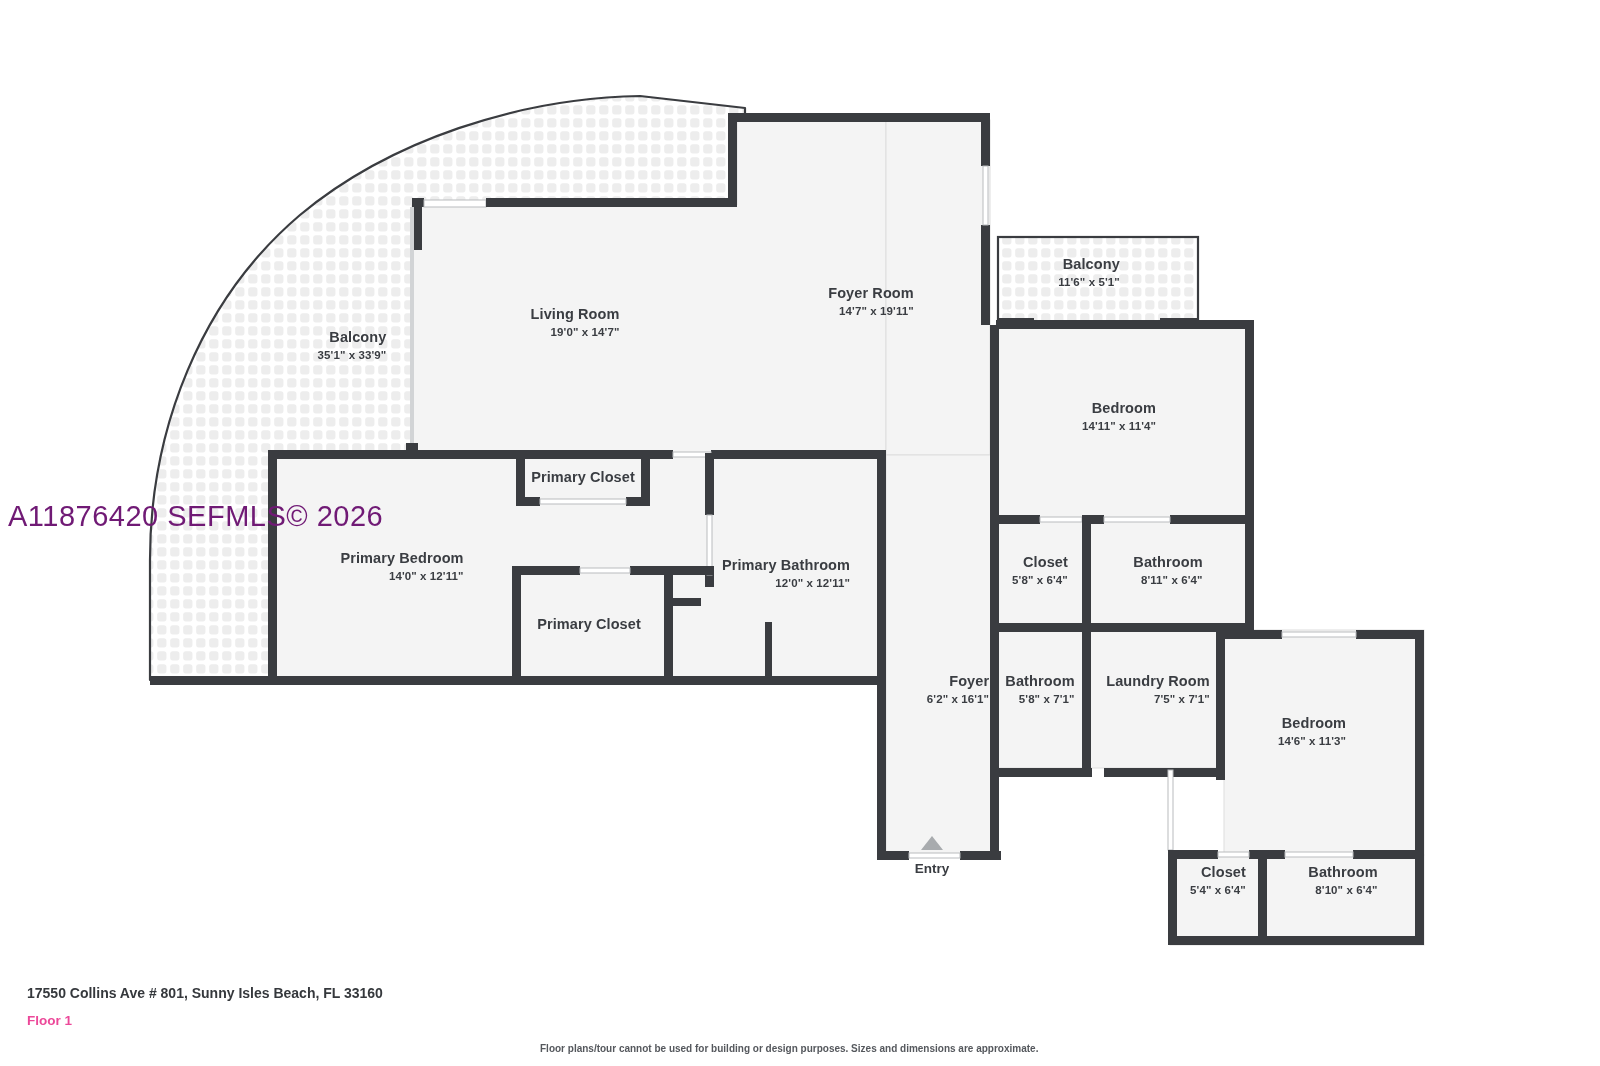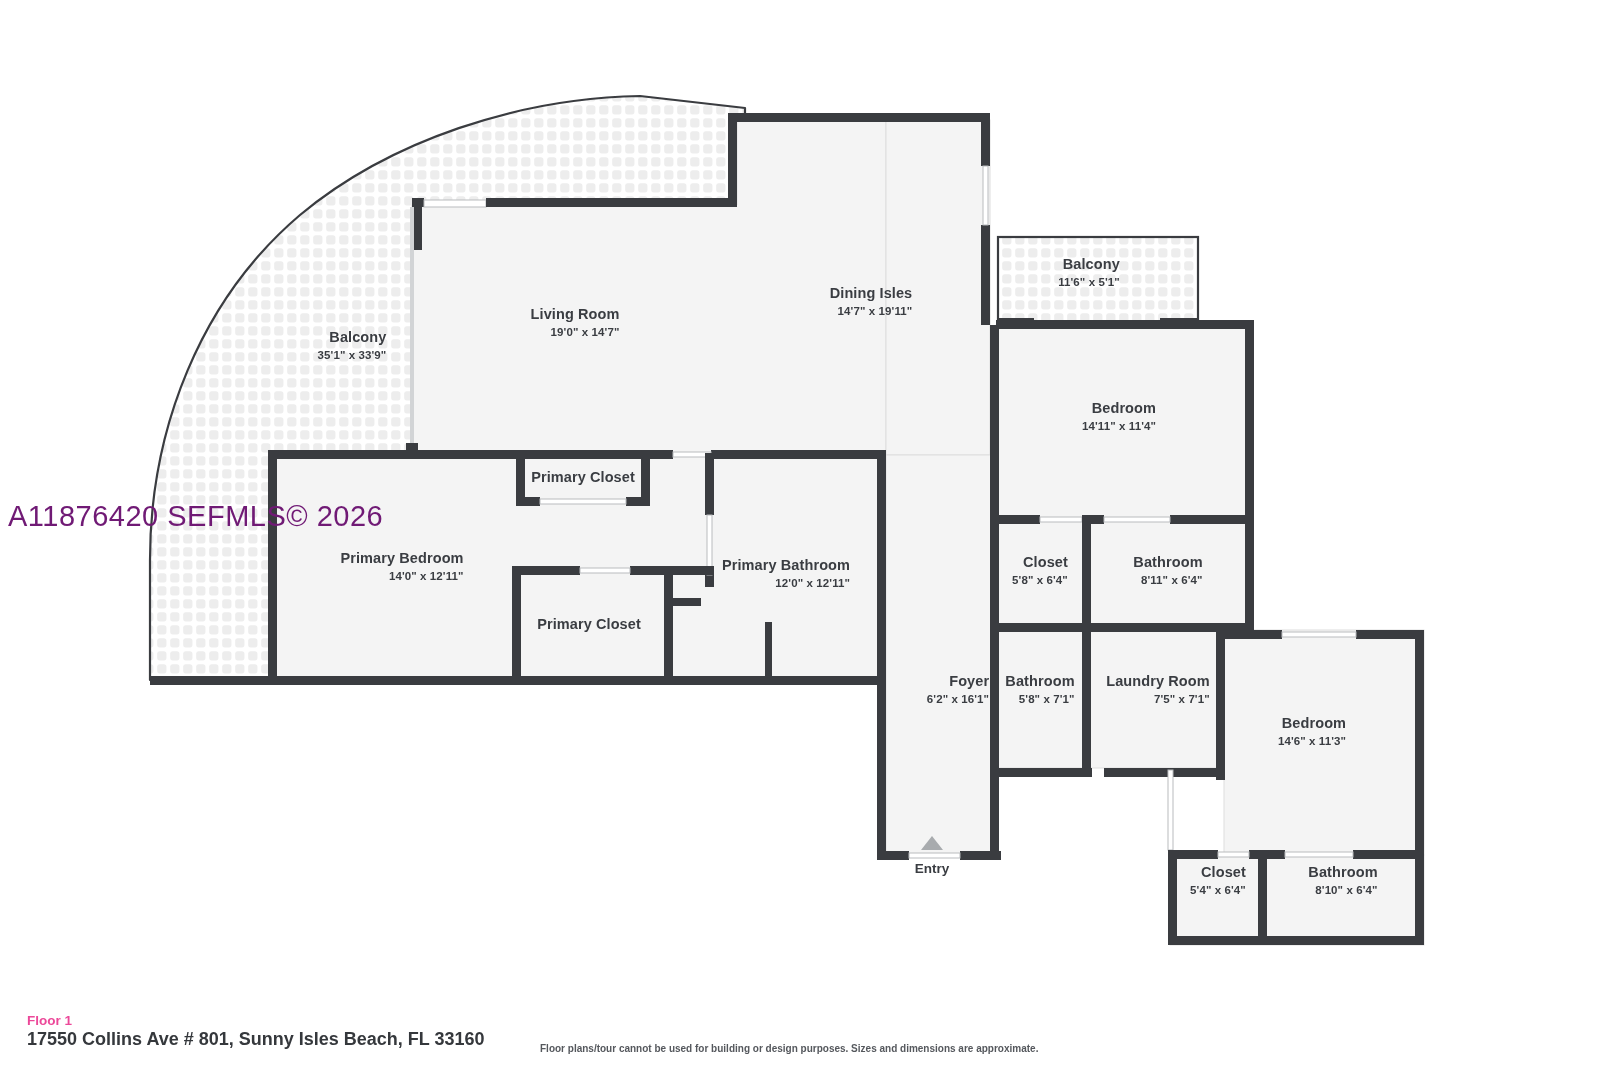--- a/index.html
+++ b/index.html
@@ -28,21 +28,21 @@
   #entry-label{
     position:absolute;left:932px;top:868px;transform:translate(-50%,-50%);
     font-size:13.5px;font-weight:700;color:#3a3d42;white-space:nowrap;text-align:right;
   }
   #entry-marker{
     position:absolute;left:932px;top:843px;transform:translate(-50%,-50%);
     width:0;height:0;border-left:11px solid transparent;border-right:11px solid transparent;
     border-bottom:14px solid #a8abae;
   }
   #addr-line{
-    position:absolute;left:27px;top:985px;font-size:18px;font-weight:700;color:#35383c;white-space:nowrap;margin-top:44px;
+    position:absolute;left:27px;top:985px;font-size:14px;font-weight:700;color:#35383c;white-space:nowrap;
   }
   #floor-line{
     position:absolute;left:27px;top:1013px;font-size:13.5px;font-weight:700;color:#ec4899;white-space:nowrap;
   }
   #disclaimer{
     position:absolute;left:540px;top:1043px;font-size:10px;font-weight:700;color:#55585d;white-space:nowrap;
   }
 </style>
 </head>
 <body>
@@ -200,21 +200,21 @@
 <div id="room-labels">
     <div class="label" style="left: 352px; top: 345px;">
       <span class="rm-name">Balcony</span>
       <span class="rm-dim">35'1" x 33'9"</span>
     </div>
     <div class="label" style="left: 575px; top: 322px;">
       <span class="rm-name">Living Room</span>
       <span class="rm-dim">19'0" x 14'7"</span>
     </div>
     <div class="label" style="left: 871px; top: 301px;">
-      <span class="rm-name">Dining Isles</span>
+      <span class="rm-name">Foyer Room</span>
       <span class="rm-dim">14'7" x 19'11"</span>
     </div>
     <div class="label" style="left: 1089px; top: 272px;">
       <span class="rm-name">Balcony</span>
       <span class="rm-dim">11'6" x 5'1"</span>
     </div>
     <div class="label" style="left: 1119px; top: 416px;">
       <span class="rm-name">Bedroom</span>
       <span class="rm-dim">14'11" x 11'4"</span>
     </div>

